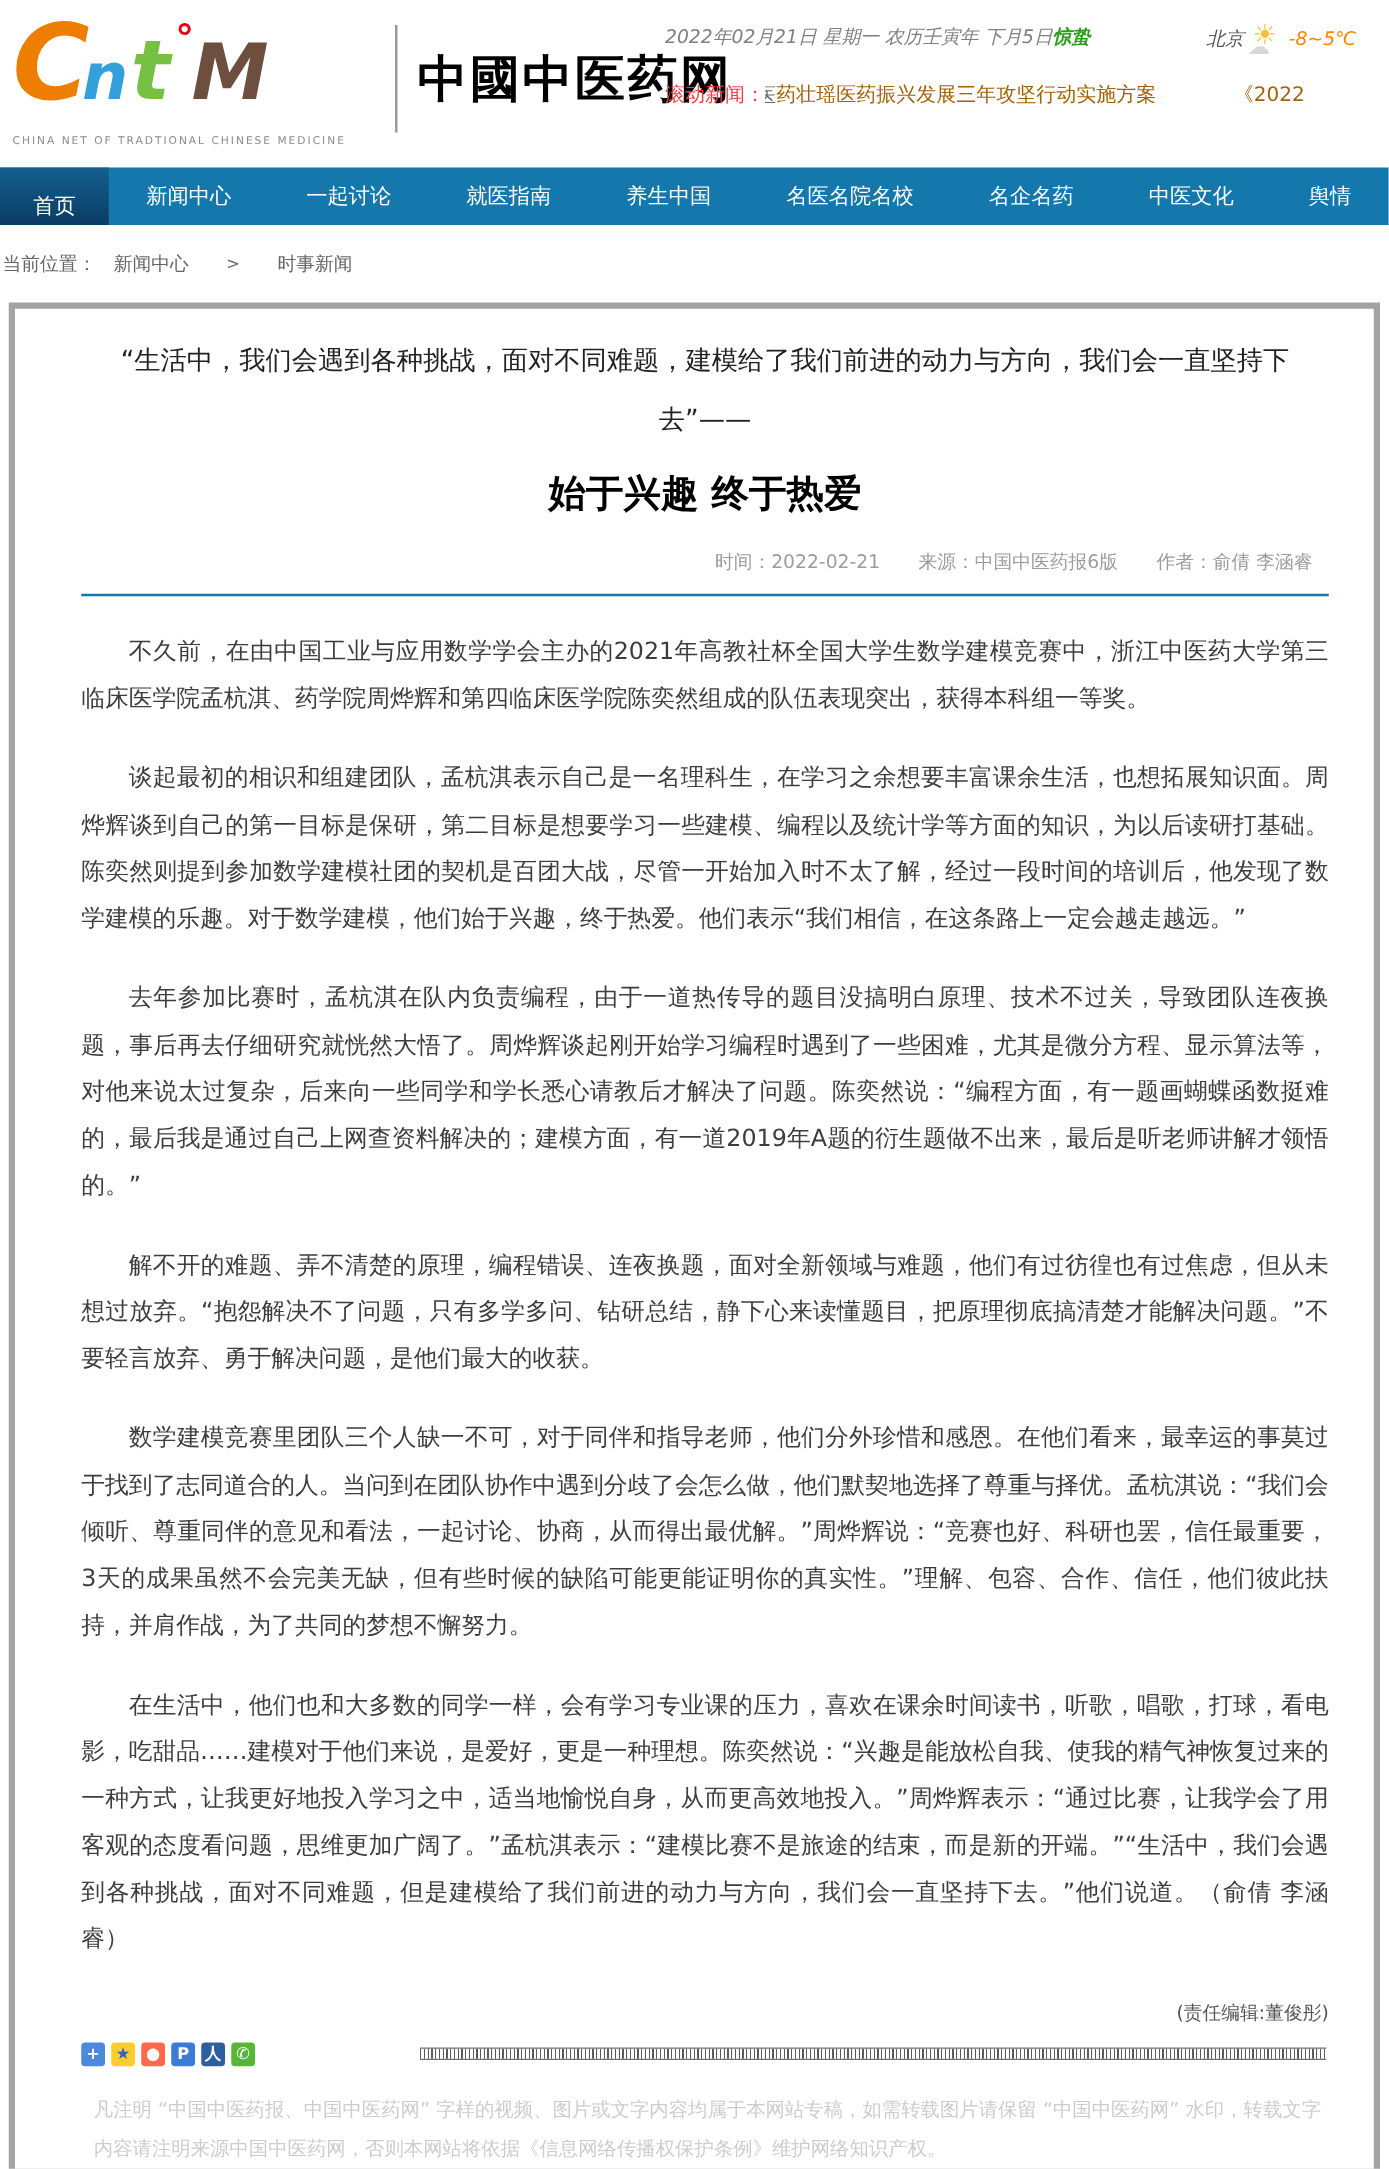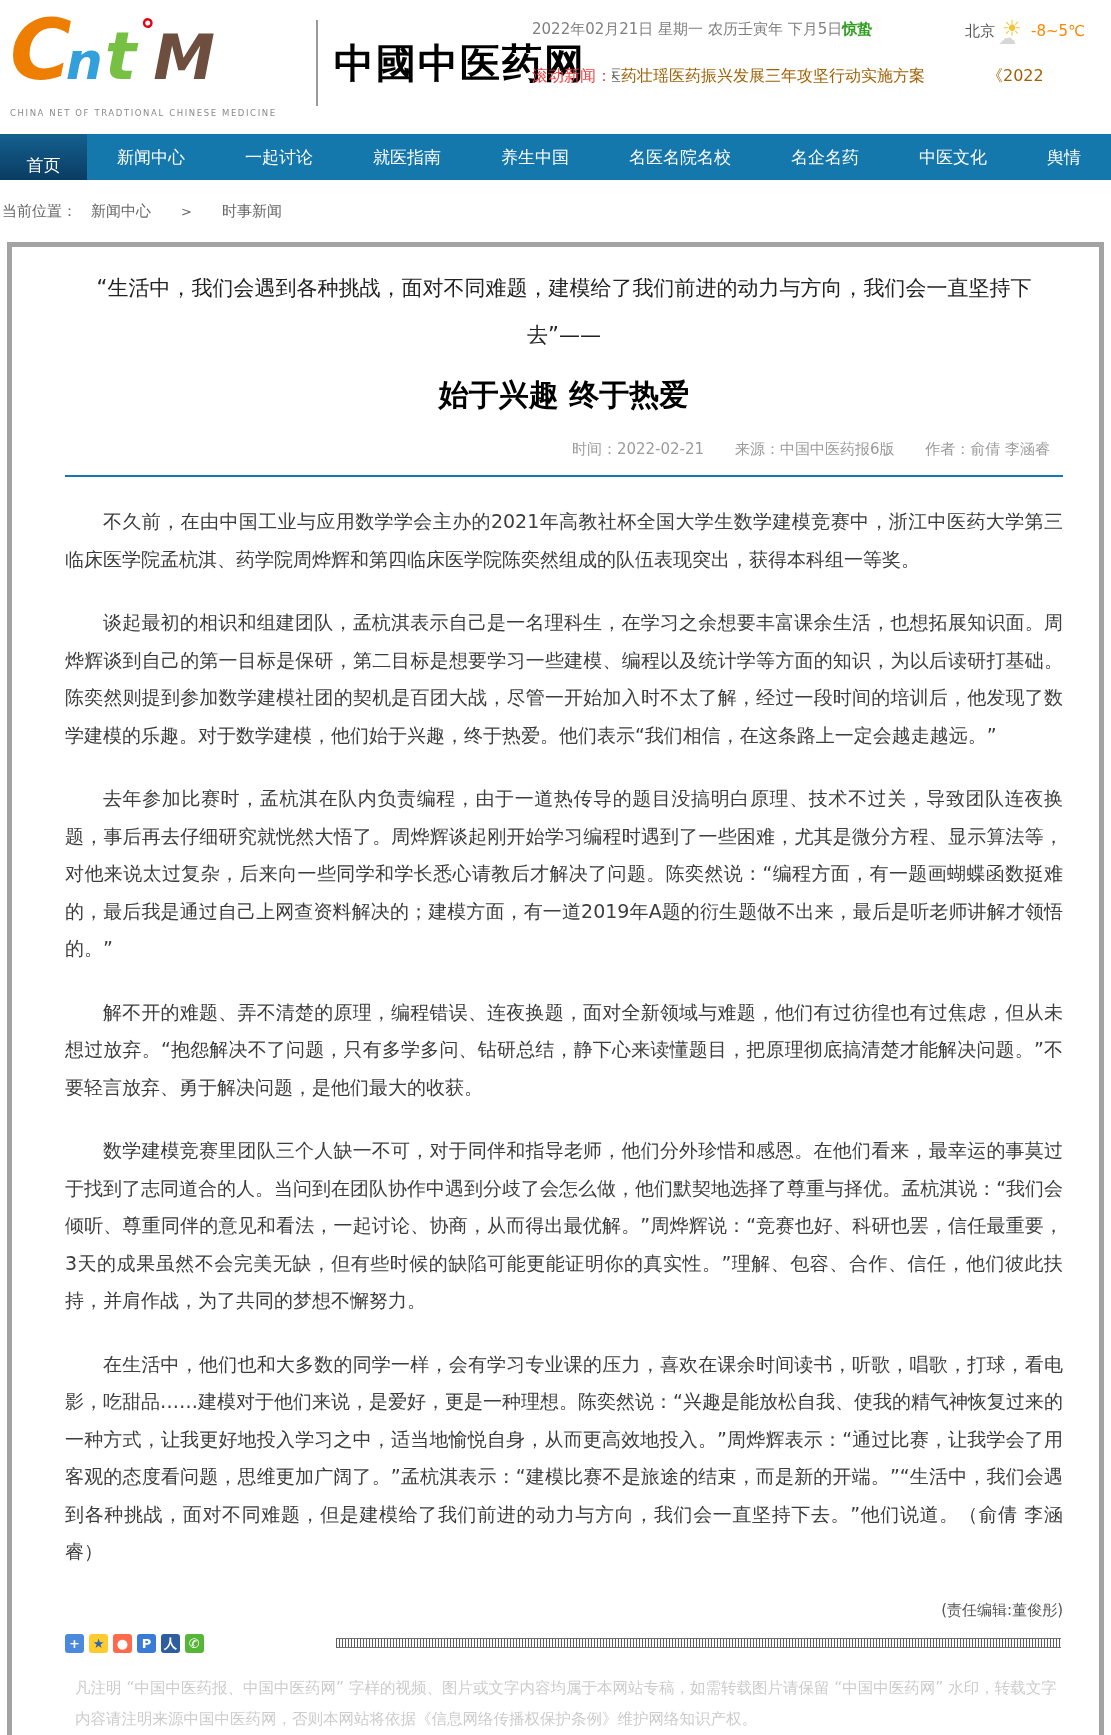--- a/index.html
+++ b/index.html
@@ -18,21 +18,21 @@
   .logo-letters span { display:inline-block; }
   .logo-letters span:nth-child(1){ font-size:84px; }
   .logo-letters span:nth-child(2){ font-size:52px; margin-left:-6px; }
   .logo-letters span:nth-child(3){ font-size:66px; margin-left:2px; }
   .logo-letters span:nth-child(4){ font-size:30px; vertical-align:38px; margin-left:4px; }
   .logo-letters span:nth-child(5){ font-size:62px; margin-left:-2px; }
   .logo-tagline { font-size:8.5px; color:#8a8a8a; letter-spacing:1.6px; margin-top:16px; white-space:nowrap; }
   .logo-sep { width:2px; height:86px; background:#9a9a9a; margin:0 16px 0 6px; }
   .logo-cn { font-family:"DejaVu Serif","Liberation Serif",serif; font-weight:900; font-size:40px; color:#000; letter-spacing:2px; white-space:nowrap; }
   .header-right { position:absolute; left:532px; top:20px; right:0; }
-  .date-row { font-size:15px; color:#7f7f7f; white-space:nowrap; }
+  .date-row { font-size:15px; color:#7f7f7f; white-space:nowrap;font-style:italic; }
   .solar-term { color:var(--term-green); font-weight:bold; }
   .weather { position:absolute; right:26px; top:0; font-size:15px; color:#555; display:flex; align-items:center; gap:3px; }
   .weather-icon { position:relative; width:30px; height:22px; }
   .weather-icon .sun { position:absolute; left:4px; top:-4px; font-size:22px; color:#f5c33b; }
   .weather-icon .cloud { position:absolute; left:0; bottom:-6px; font-size:18px; color:#d7d7d7; }
   .weather-temp { color:var(--temp-orange); }
   .ticker-row { margin-top:27px; font-size:16px; color:#666; white-space:nowrap; overflow:hidden; }
   .ticker-label { color:#ef4444; }
   .clip-char { display:inline-block; width:9px; overflow:hidden; direction:rtl; white-space:nowrap; vertical-align:bottom; }
   .ticker-item { color:#a16207; text-decoration:none; }

